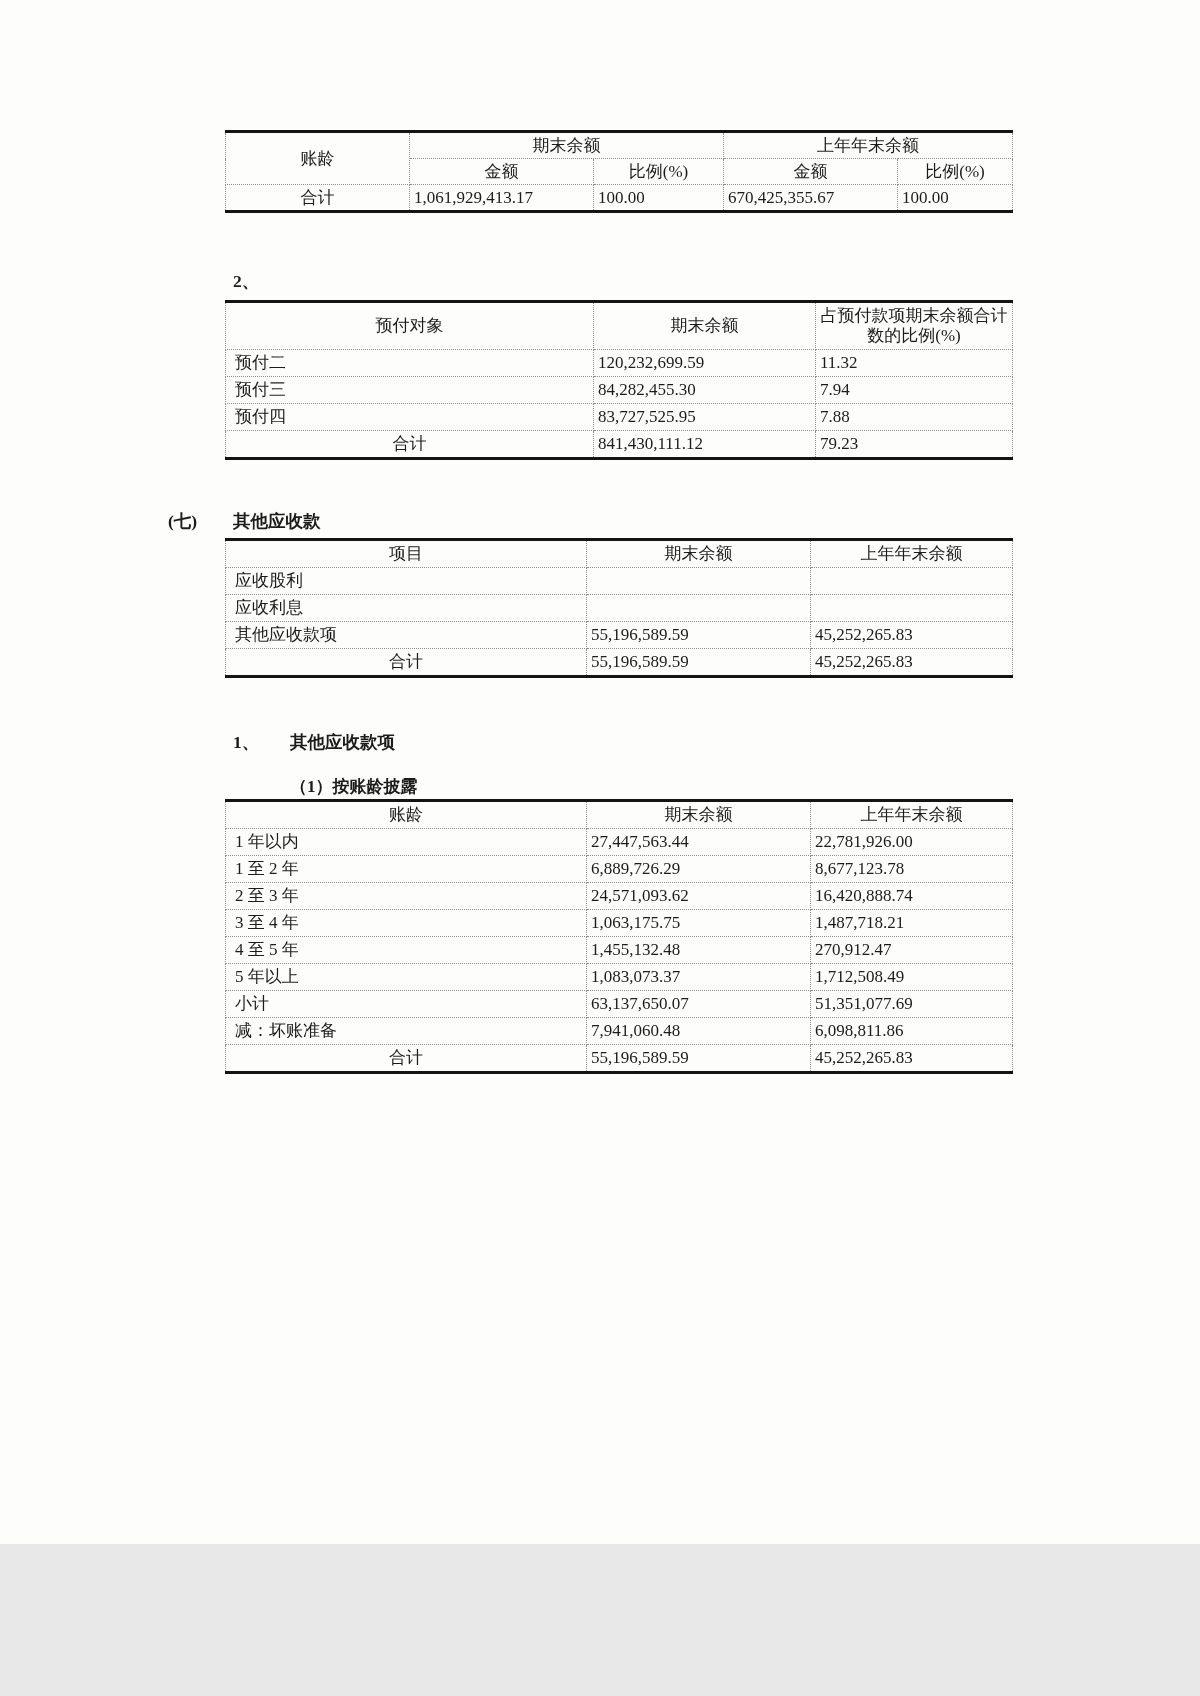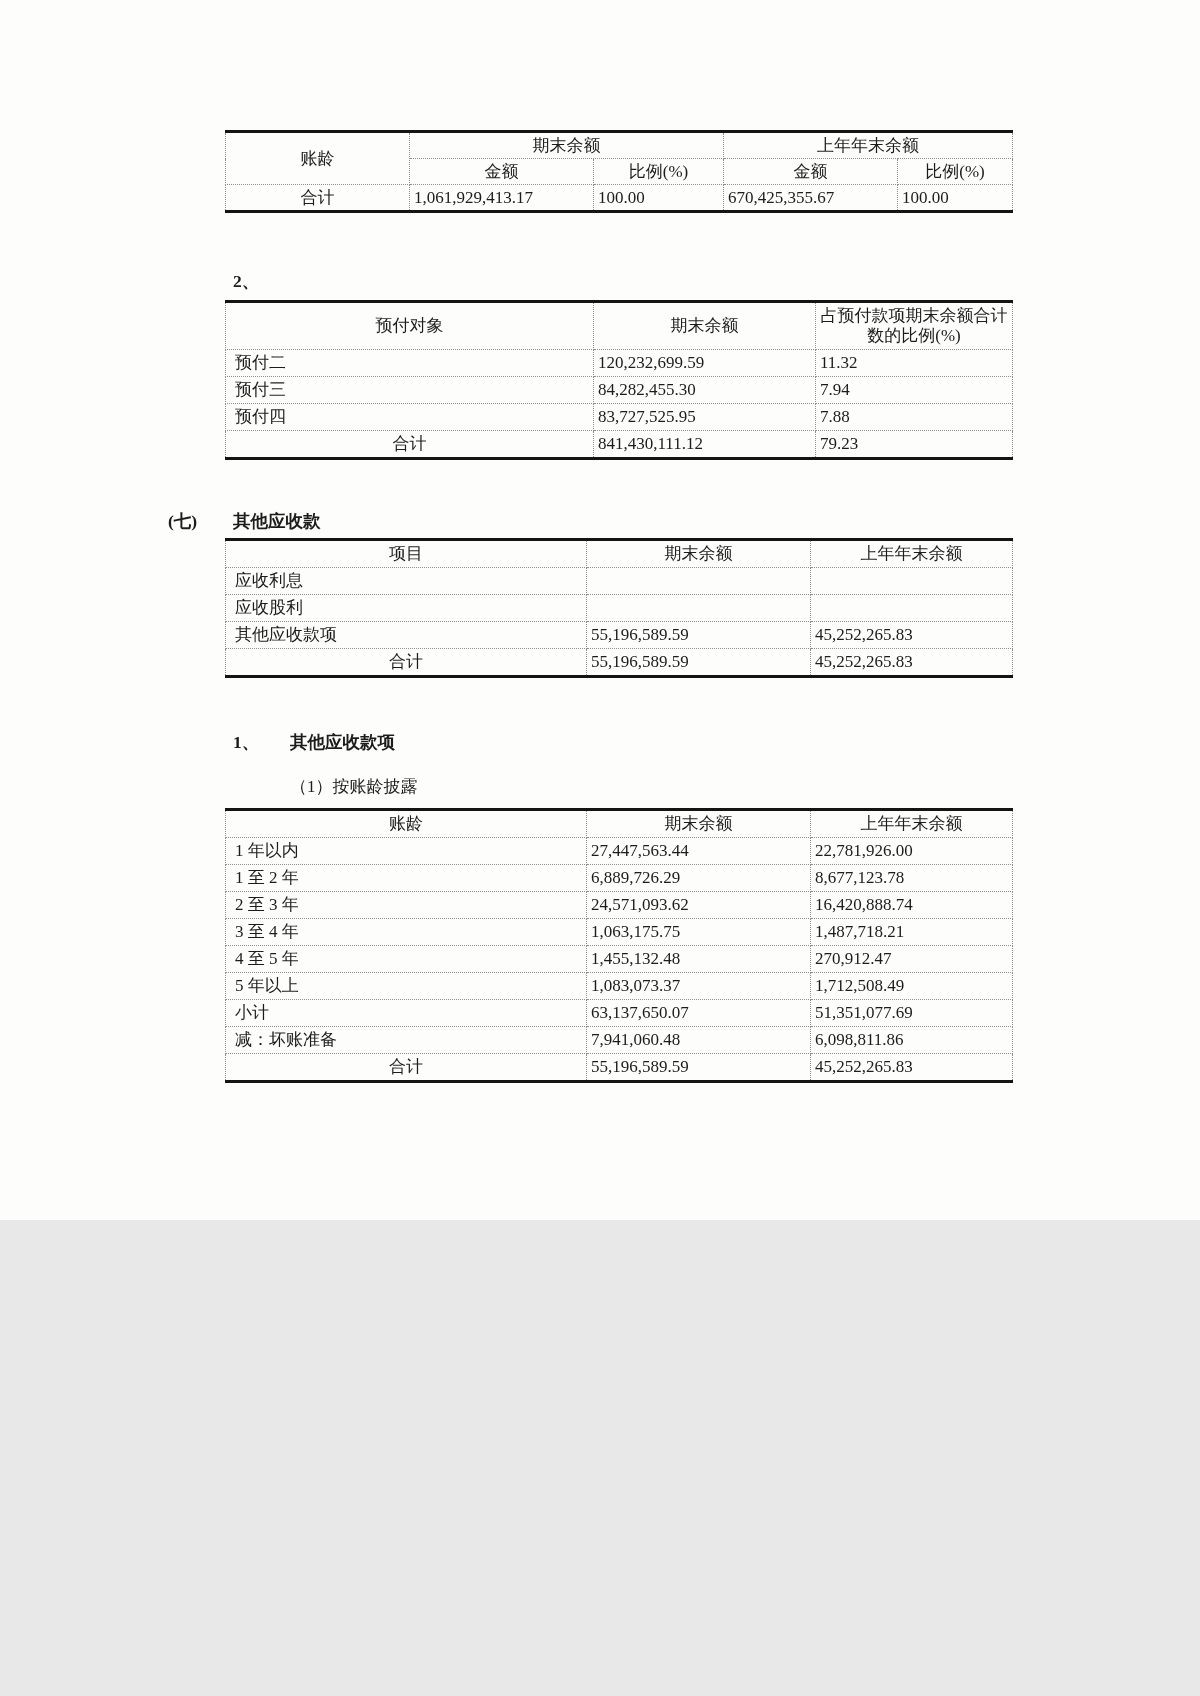--- a/index.html
+++ b/index.html
@@ -1,19 +1,19 @@
 <!DOCTYPE html>
 <html><head>
 <meta charset="utf-8">
 <style>
   html,body { margin:0; padding:0; background:#e8e8e8; }
   .page {
     position:relative;
     width:1200px;
-    height:1220px;
+    height:1544px;
     margin:0 auto;
     background:#fdfdfc;
     color:#1c1c1c;
     font-family:"Liberation Serif","DejaVu Serif",serif;
     overflow:hidden;
   }
   .content { margin-left:225px; width:787px; }
 
   table {
     border-collapse:collapse;
@@ -54,24 +54,24 @@
   .sec-heading.outdent .num { width:65px; }
 
   .h2sec { margin-top:56px; margin-bottom:7px; }
   .t2 .hdr th { height:44px; vertical-align:middle; }
 
   .h7sec { margin-top:49px; margin-bottom:5px; }
 
   .h1sec { margin-top:52px; }
   .subhead {
     margin-top:21px;
-    margin-bottom:10px;
+    margin-bottom:1px;
     margin-left:65px;
     font-size:17px;
-    font-weight:normal;
+    font-weight:bold;
   }
 </style>
 </head>
 <body>
 
 <div class="page">
   <div class="content">
 
     <table class="t1">
       <colgroup>
@@ -153,26 +153,26 @@
           <col style="width:224px">
           <col style="width:202px">
       </colgroup>
       <tbody>
           <tr>
         <th class="c">项目</th>
         <th class="c">期末余额</th>
         <th class="c">上年年末余额</th>
       </tr>
       <tr>
+        <td class="l">应收股利</td>
+        <td class="r"></td>
+        <td class="r"></td>
+      </tr>
+      <tr>
         <td class="l">应收利息</td>
-        <td class="r"></td>
-        <td class="r"></td>
-      </tr>
-      <tr>
-        <td class="l">应收股利</td>
         <td class="r"></td>
         <td class="r"></td>
       </tr>
       <tr>
         <td class="l">其他应收款项</td>
         <td class="r">55,196,589.59</td>
         <td class="r">45,252,265.83</td>
       </tr>
       <tr>
         <td class="c">合计</td>

